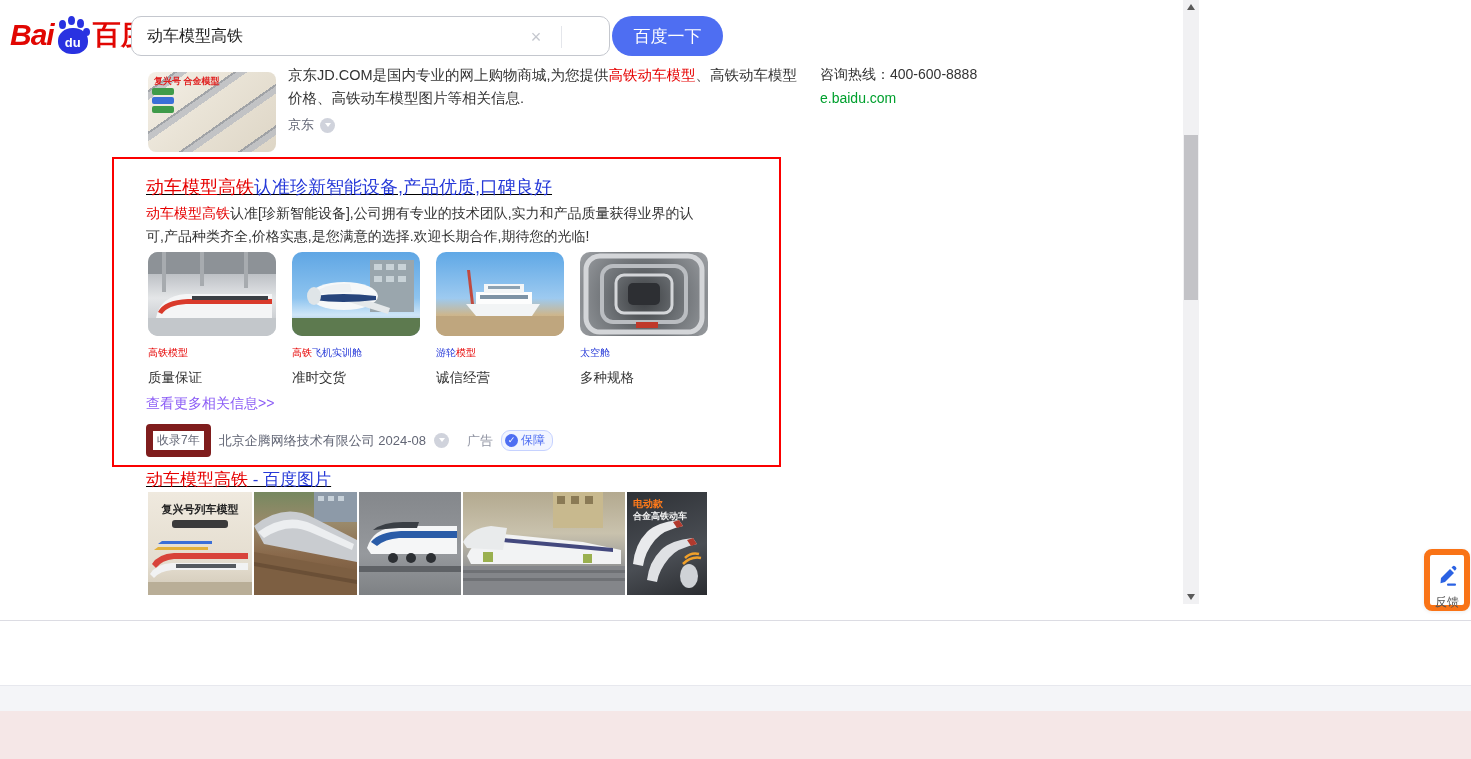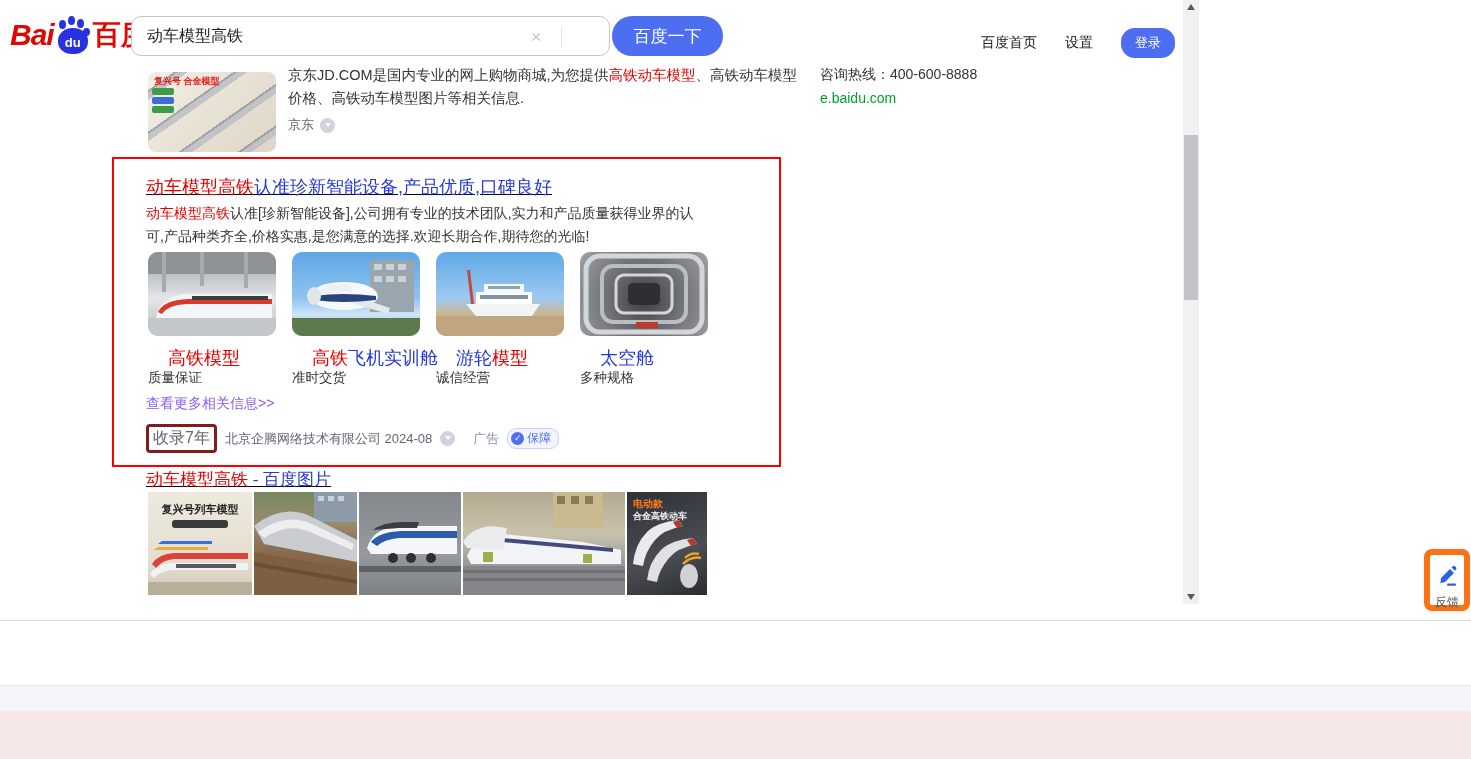--- a/index.html
+++ b/index.html
@@ -44,25 +44,25 @@
   .caret-circle::after { content:""; position:absolute; left:4.5px; top:5px; border-left:3px solid transparent; border-right:3px solid transparent; border-top:4px solid #fff; }
 
   .contact { position:absolute; left:820px; top:62px; font-size:14px; color:#333; line-height:24px; }
   .contact .site { color:#00a02e; cursor:pointer; }
 
   
   .ad-frame { position:absolute; left:112px; top:157px; width:669px; height:310px; border:2px solid #fb0000; pointer-events:none; }
   .ad-title { position:absolute; left:146px; top:175px; font-size:18px; text-decoration:underline; cursor:pointer; }
   .ad-desc { position:absolute; left:146px; top:202px; width:558px; font-size:14px; line-height:23px; }
   .card-img { position:absolute; top:252px; width:128px; height:84px; border-radius:10px; overflow:hidden; cursor:pointer; }
-  .card-cap { position:absolute; top:346px; font-size:18px; cursor:pointer;margin-left:20px; }
+  .card-cap { position:absolute; top:346px; font-size:10px; cursor:pointer; }
   .card-sub { position:absolute; top:369px; font-size:13.5px; color:#333; }
   .more-link { position:absolute; left:146px; top:395px; font-size:14px; color:#8b5cf6; cursor:pointer; }
   .ad-footer { position:absolute; left:146px; top:424px; display:flex; align-items:center; gap:8px; font-size:13px; color:#626675; }
-  .age-badge { border:3px solid #7f1d1d; border-radius:4px; font-size:16px; padding:1px 4px; color:#626675; }
+  .age-badge { border:7px solid #7f1d1d; border-radius:4px; font-size:12px; padding:1px 4px; color:#626675; }
   .ad-label { color:#9195a3; margin-left:10px; }
   .secure-badge { display:flex; align-items:center; gap:3px; border:1px solid #c6d2ff; background:#f2f5ff; border-radius:9px; padding:1px 7px 1px 3px; font-size:12px; color:#4e6ef2; cursor:pointer; }
   .secure-badge .chk { width:13px; height:13px; border-radius:50%; background:#4e6ef2; color:#fff; font-size:9px; line-height:13px; text-align:center; }
 
   
   .img-title { position:absolute; left:146px; top:468px; font-size:17px; text-decoration:underline; cursor:pointer; }
   .strip-img { position:absolute; top:492px; height:103px; border-radius:0; overflow:hidden; cursor:pointer; }
   .strip-img .lbl1 { position:absolute; left:0; right:0; top:10px; text-align:center; font-size:11px; font-weight:bold; color:#222; z-index:3; }
   .strip-img .lbl5a { position:absolute; left:6px; top:5px; font-size:10px; font-weight:bold; color:#ff7a1a; z-index:3; }
   .strip-img .lbl5b { position:absolute; left:6px; top:18px; font-size:9px; font-weight:bold; color:#f2f2f2; z-index:3; }
@@ -118,25 +118,20 @@
     <span class="cn">百度</span>
   </div>
 
   <div class="search-box">
     <input type="text" value="动车模型高铁" style="">
     <span class="clear-x">×</span>
     <span class="in-divider"></span>
   </div>
   <button class="search-btn">百度一下</button>
 
-  <div class="top-nav">
-    <span class="lnk">百度首页</span>
-    <span class="lnk">设置</span>
-    <span class="login-btn">登录</span>
-  </div>
 
   <div class="jd-thumb">
     <span class="ttl">复兴号 合金模型</span>
     <span class="chip" style="left:4px;top:16px;background:#3f9b4a;"></span>
     <span class="chip" style="left:4px;top:25px;background:#3a6fd8;"></span>
     <span class="chip" style="left:4px;top:34px;background:#3f9b4a;"></span>
   </div>
   <p class="result-desc"><span class="t">京东JD.COM是国内专业的网上购物商城,为您提供</span><span class="em">高铁动车模型</span><span class="t">、高铁动车模型价格、高铁动车模型图片等相关信息.</span></p>
   <div class="src-row">
     <span>京东</span>

